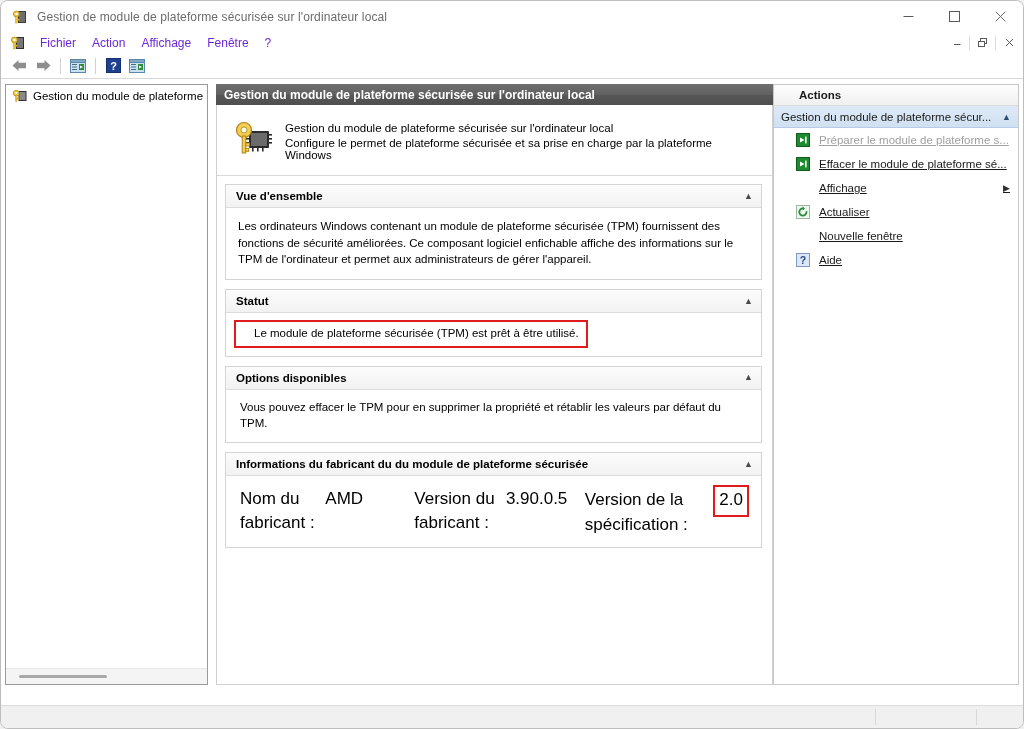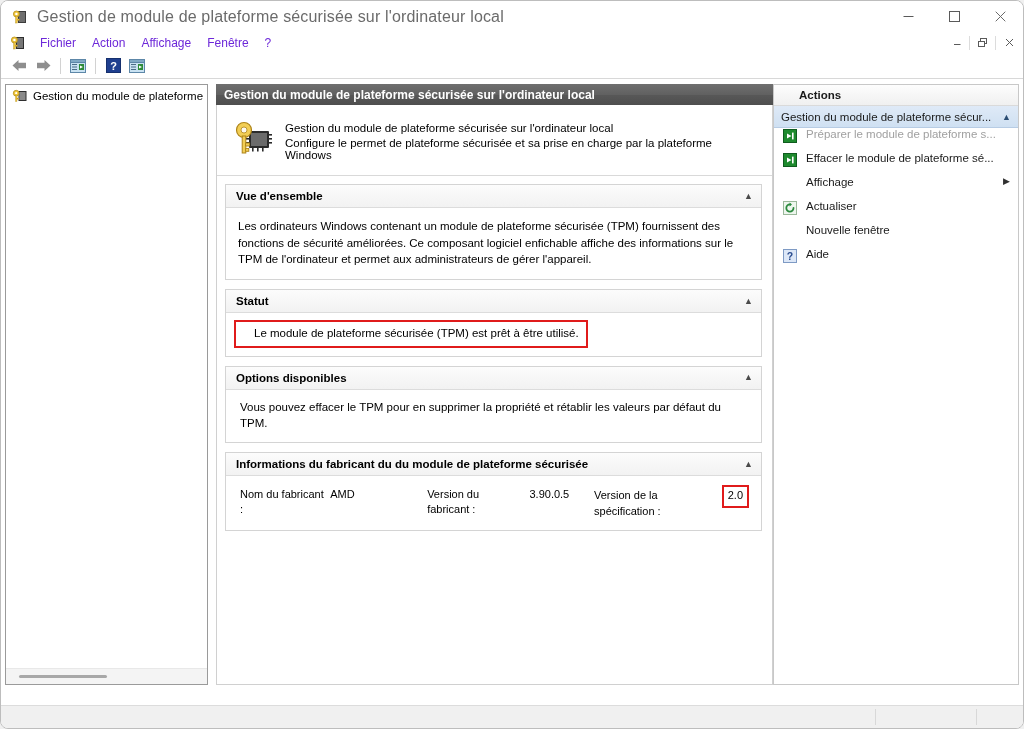--- a/index.html
+++ b/index.html
@@ -25,21 +25,21 @@
     position: absolute; top: 0; left: 0; right: 0; height: 31px;
     background: #ffffff;
     display: flex; align-items: center;
     border-bottom: none;
   }
   .titlebar .tb-icon {
     width: 16px; height: 16px; margin-left: 11px; margin-right: 9px;
     position: relative; flex: none;
   }
   .titlebar .tb-title {
-    font-size: 16px; color: #6b6b6b; letter-spacing: 0.01em;
+    font-size: 12px; color: #6b6b6b; letter-spacing: 0.01em;
     white-space: nowrap;
   }
   .win-controls { margin-left: auto; display: flex; height: 31px; }
   .win-btn {
     width: 46px; height: 31px;
     display: flex; align-items: center; justify-content: center;
     color: #3a3a3a;
   }
   .win-btn svg { display: block; }
 
@@ -166,21 +166,21 @@
     padding: 3px 7px 4px 18px;
     margin: -2px 0 -2px -6px;
   }
   .hl-red-small {
     display: inline-block;
     border: 2px solid #e01b1b;
     padding: 1px 4px 2px 4px;
     margin-left: 2px;
   }
 
-  .mfg-row { display: flex; align-items: center; font-size: 11px; color: #000; }
+  .mfg-row { display: flex; align-items: center; font-size: 17px; color: #000; }
   .mfg-item { display: flex; align-items: baseline; }
   .mfg-label { color: #000; }
   .mfg-value { margin-left: 6px; color: #000; }
   .mfg-sp1 { width: 76px; }
   .mfg-sp2 { width: 26px; }
 
   
   .actions-pane {
     position: absolute; right: 4px; top: 4px; width: 246px; bottom: 4px;
     border: 1px solid #c8c8c8;
@@ -197,22 +197,22 @@
   .actions-group-head {
     height: 21px;
     background: linear-gradient(to bottom, #dfeaf7 0%, #cfe0f2 100%);
     border-bottom: 1px solid #b7cce4;
     display: flex; align-items: center; padding: 0 7px 0 7px;
     font-size: 11.5px; color: #1a1a1a;
   }
   .actions-group-head .ghl { flex: 1; white-space: nowrap; overflow: hidden; }
   .actions-group-head .garrow { color: #2a4c72; font-size: 9px; margin-left: 4px;}
   .action-item {
-    height: 24px; display: flex; 
-    padding-left: 8px; font-size: 11.5px; color: #1a1a1a;
+    height: 24px; display: flex; align-items: center;
+    padding-left: 21px; font-size: 11.5px; color: #1a1a1a; text-decoration: underline;
   }
   .action-item.disabled { color: #a0a0a0; }
   .action-ico { width: 16px; height: 16px; margin-right: 8px; flex: none; position: relative; }
   .action-ico.blank { background: transparent; }
   .action-label { white-space: nowrap; overflow: hidden; text-overflow: clip; }
   .submenu-arrow { margin-left: auto; margin-right: 8px; color: #303030; font-size: 9px; }
 
   
   .statusbar {
     position: absolute; left: 0; right: 0; bottom: 0; height: 22px;

